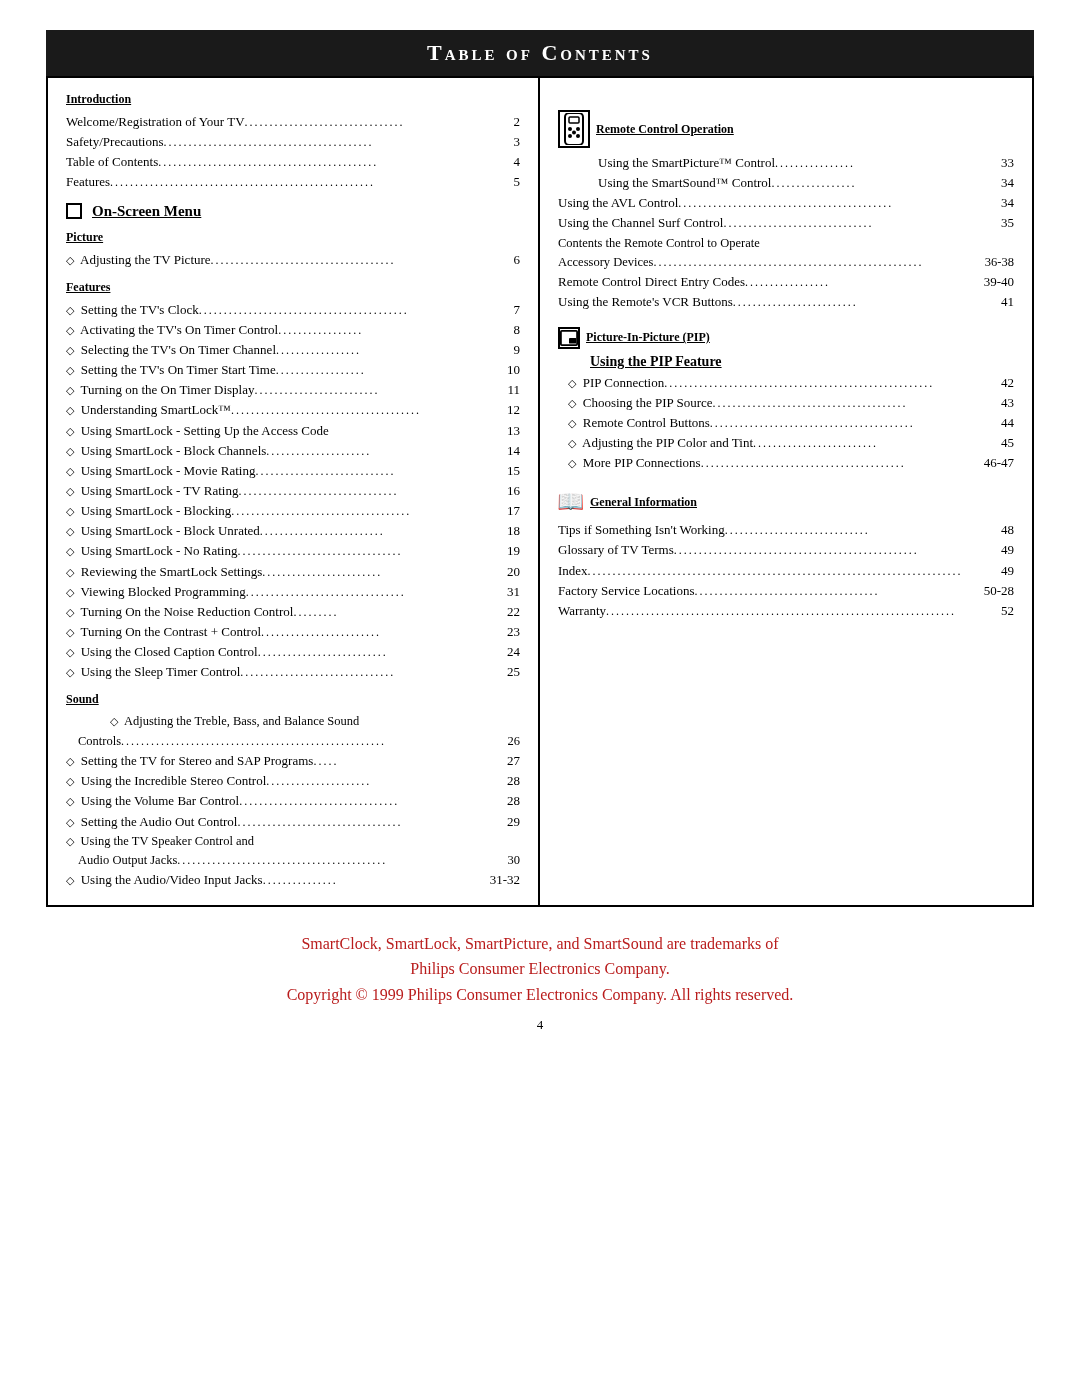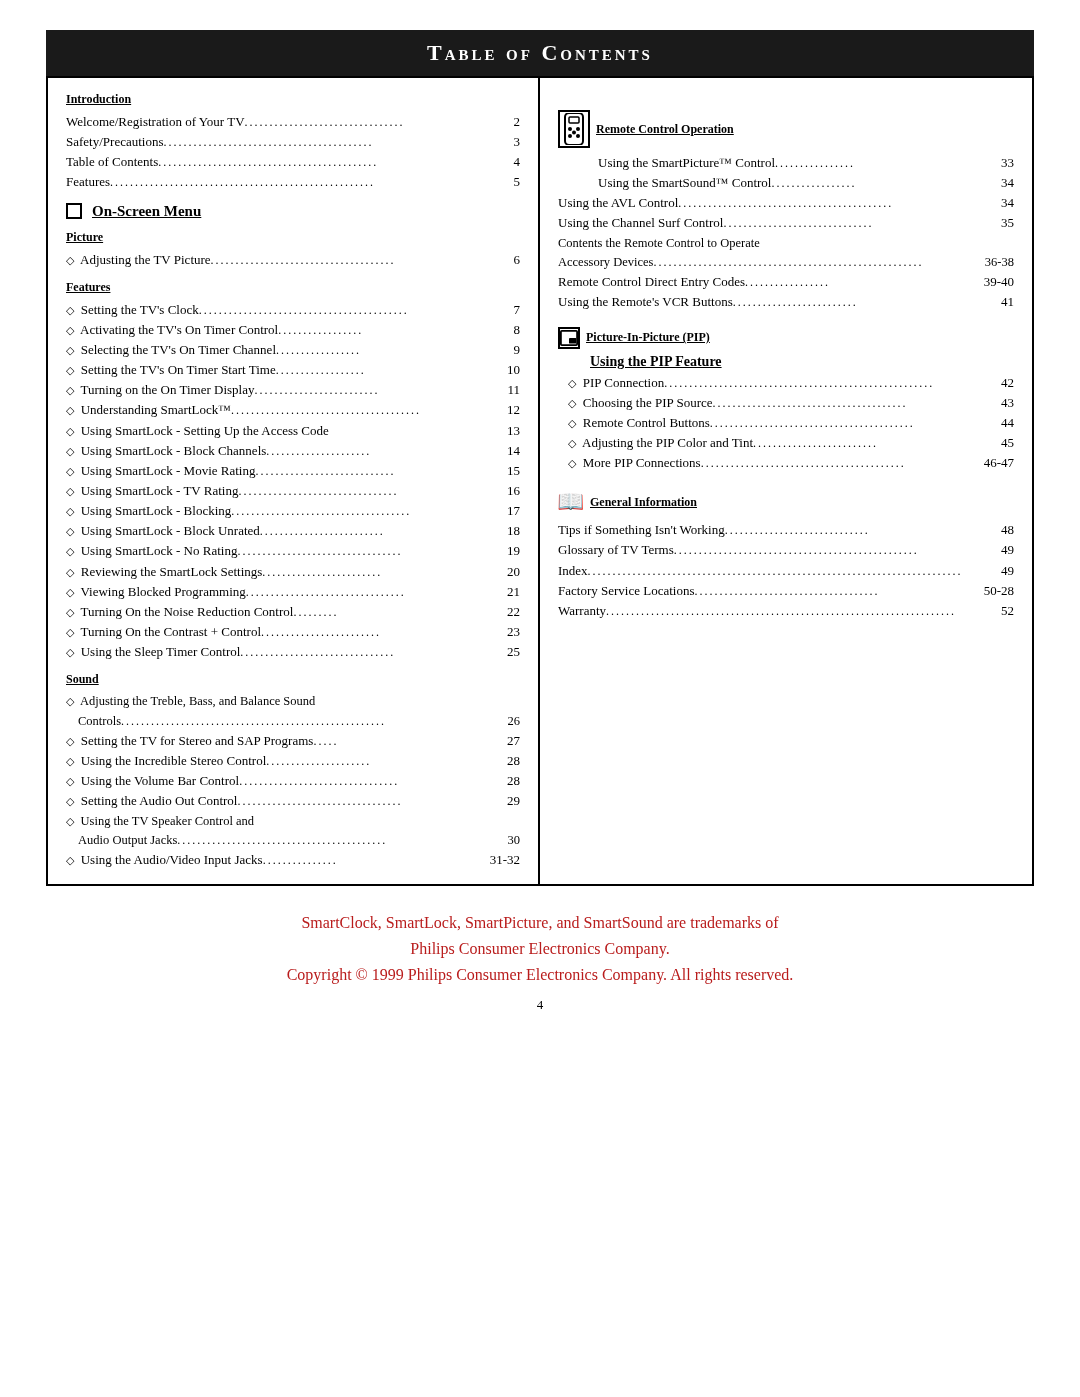--- a/index.html
+++ b/index.html
@@ -266,43 +266,48 @@
           <span class="page-num">19</span>
         </div>
         <div class="toc-dots-line">
           <span class="entry-text"><span class="diamond">◇</span> Reviewing the SmartLock Settings</span>
           <span style="flex:1;overflow:hidden;white-space:nowrap;font-size:12px;letter-spacing:2px">........................</span>
           <span class="page-num">20</span>
         </div>
         <div class="toc-dots-line">
           <span class="entry-text"><span class="diamond">◇</span> Viewing Blocked Programming</span>
           <span style="flex:1;overflow:hidden;white-space:nowrap;font-size:12px;letter-spacing:2px">................................</span>
-          <span class="page-num">21</span>
+          <span class="page-num">31</span>
         </div>
         <div class="toc-dots-line">
           <span class="entry-text"><span class="diamond">◇</span> Turning On the Noise Reduction Control</span>
           <span style="flex:1;overflow:hidden;white-space:nowrap;font-size:12px;letter-spacing:2px">.........</span>
           <span class="page-num">22</span>
         </div>
         <div class="toc-dots-line">
           <span class="entry-text"><span class="diamond">◇</span> Turning On the Contrast + Control</span>
           <span style="flex:1;overflow:hidden;white-space:nowrap;font-size:12px;letter-spacing:2px">........................</span>
           <span class="page-num">23</span>
         </div>
         <div class="toc-dots-line">
+          <span class="entry-text"><span class="diamond">◇</span> Using the Closed Caption Control </span>
+          <span style="flex:1;overflow:hidden;white-space:nowrap;font-size:12px;letter-spacing:2px">..........................</span>
+          <span class="page-num">24</span>
+        </div>
+        <div class="toc-dots-line">
           <span class="entry-text"><span class="diamond">◇</span> Using the Sleep Timer Control</span>
           <span style="flex:1;overflow:hidden;white-space:nowrap;font-size:12px;letter-spacing:2px">...............................</span>
           <span class="page-num">25</span>
         </div>
       </div>
 
       <div>
         <div class="section-heading">Sound</div>
         <div style="line-height:1.55;font-size:12.5px;">
-          <div style="display:flex;align-items:flex-end;">
+          <div style="display:flex;align-items:flex-end;margin-left:44px;">
             <span><span class="diamond">◇</span> Adjusting the Treble, Bass, and Balance Sound</span>
           </div>
           <div class="toc-dots-line">
             <span style="padding-left:12px;">Controls </span>
             <span style="flex:1;overflow:hidden;white-space:nowrap;font-size:12px;letter-spacing:2px">.....................................................</span>
             <span class="page-num">26</span>
           </div>
         </div>
         <div class="toc-dots-line">
           <span class="entry-text"><span class="diamond">◇</span> Setting the TV for Stereo and SAP Programs </span>

